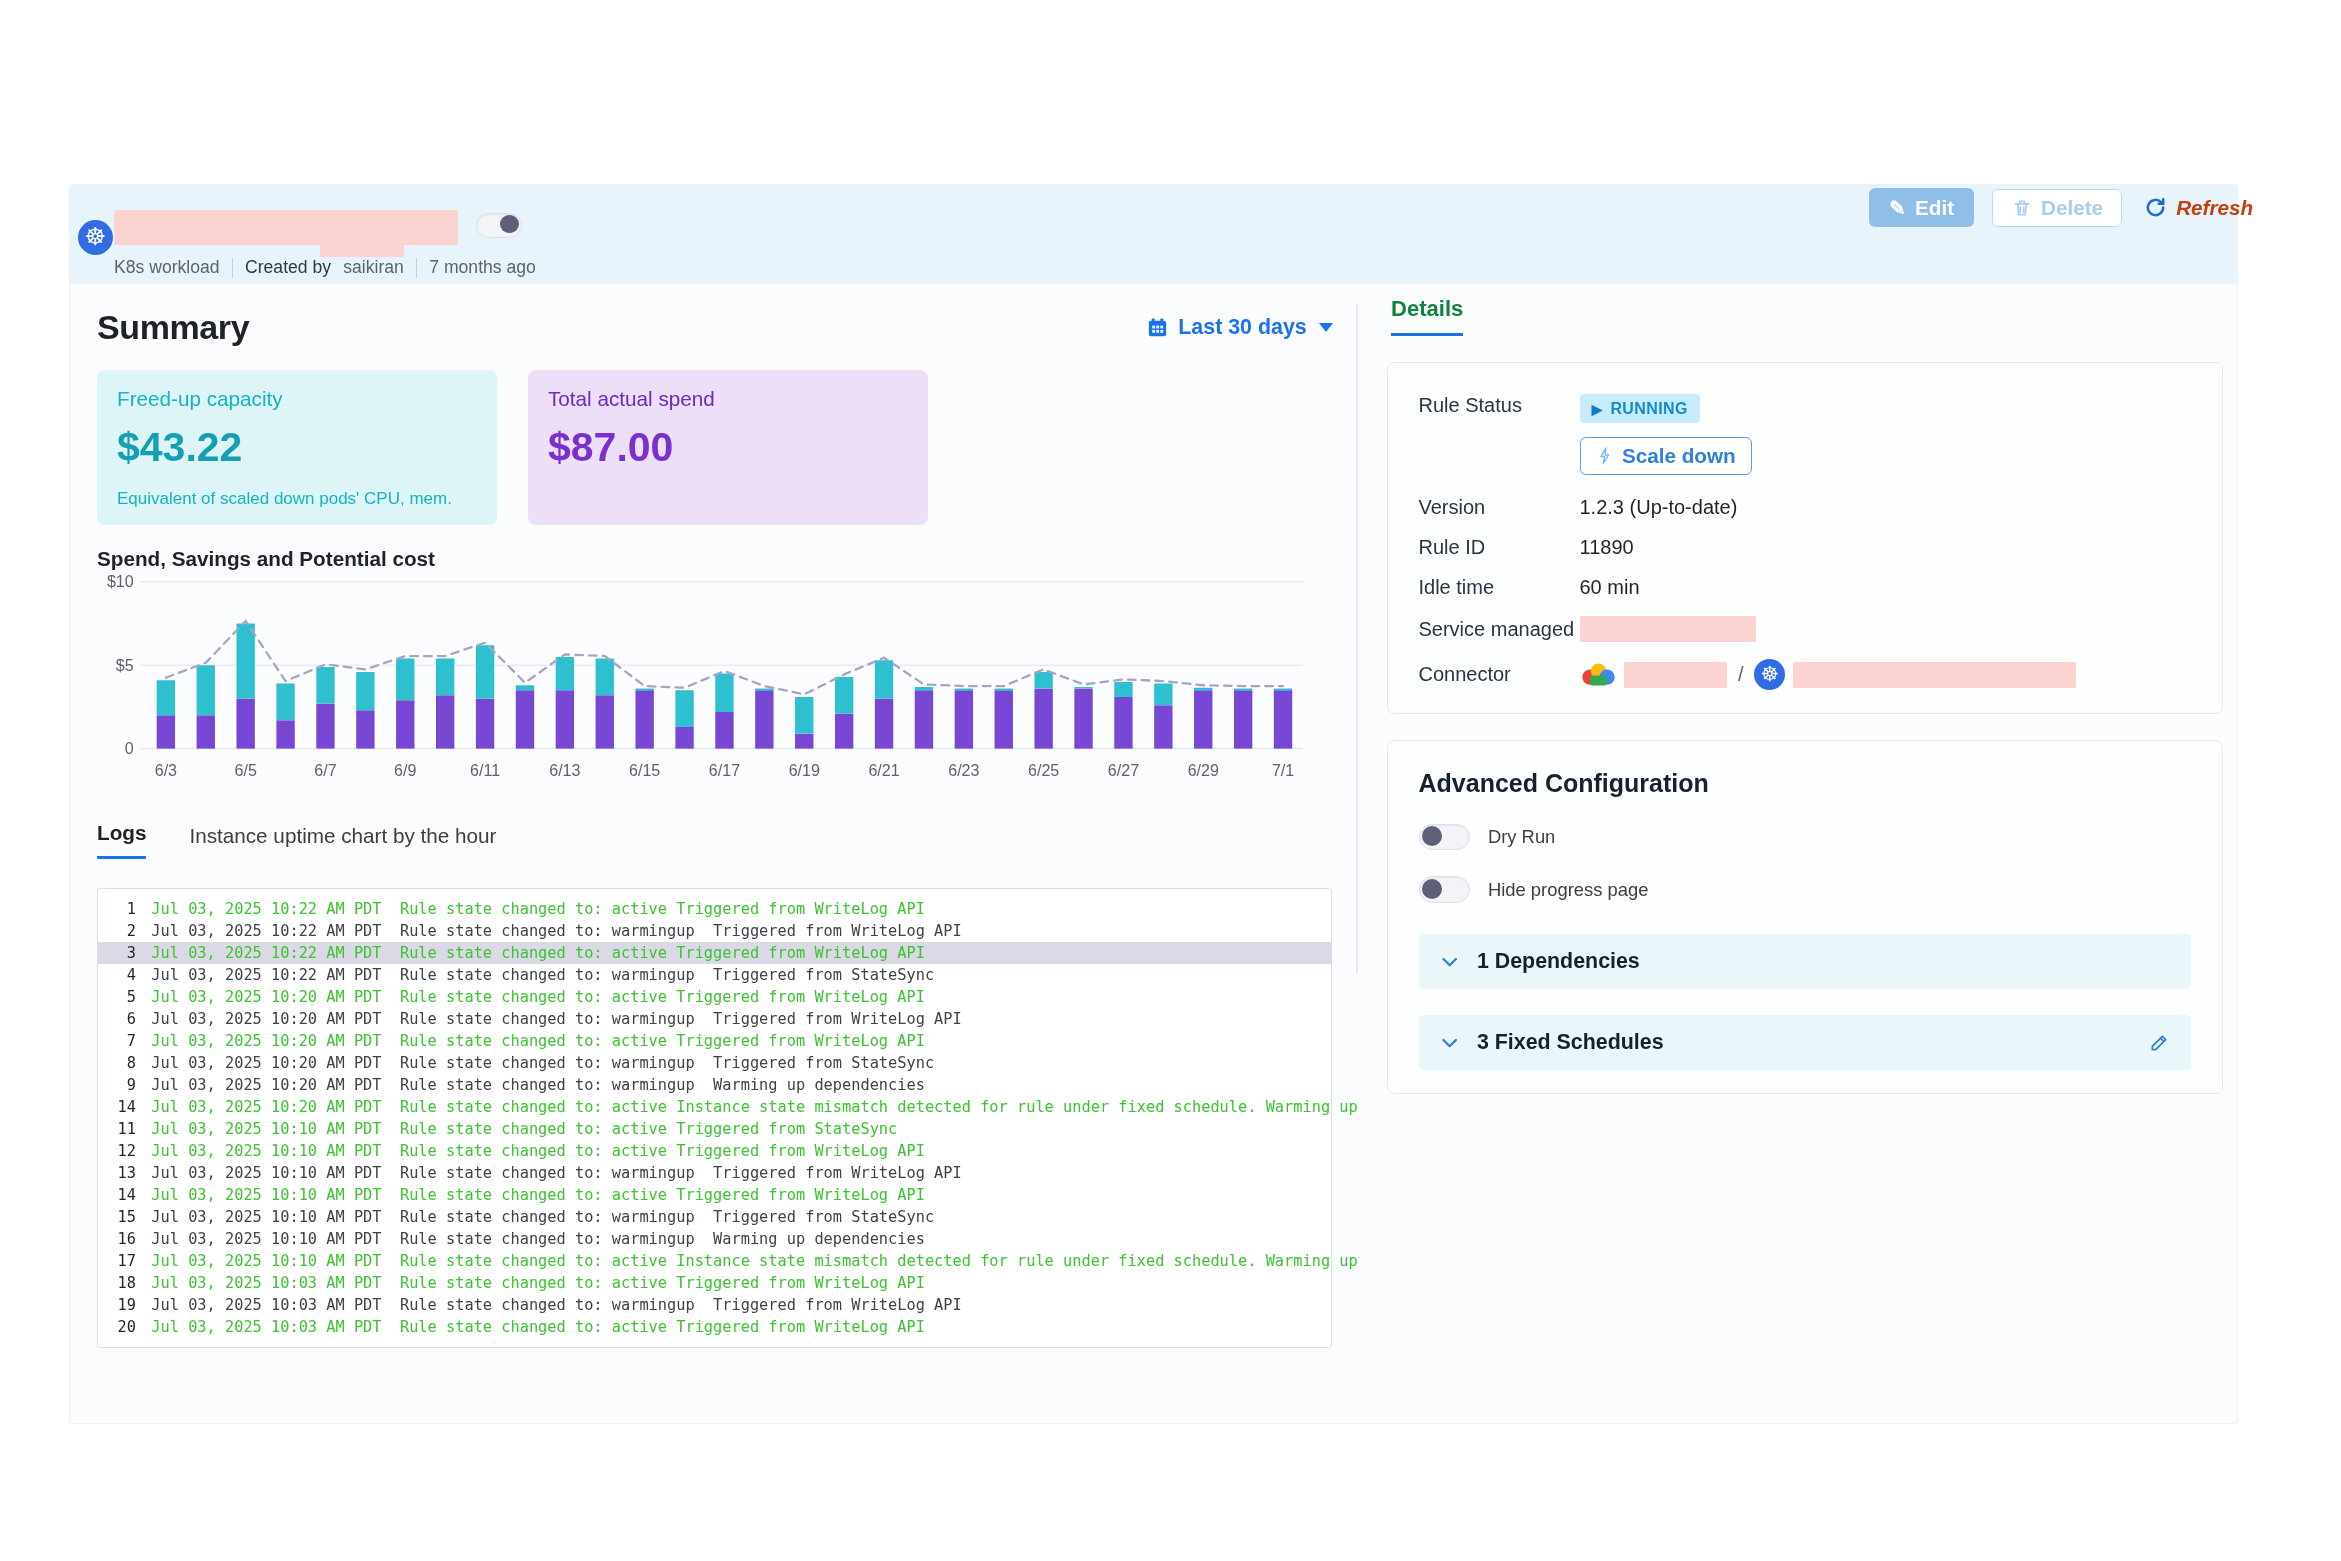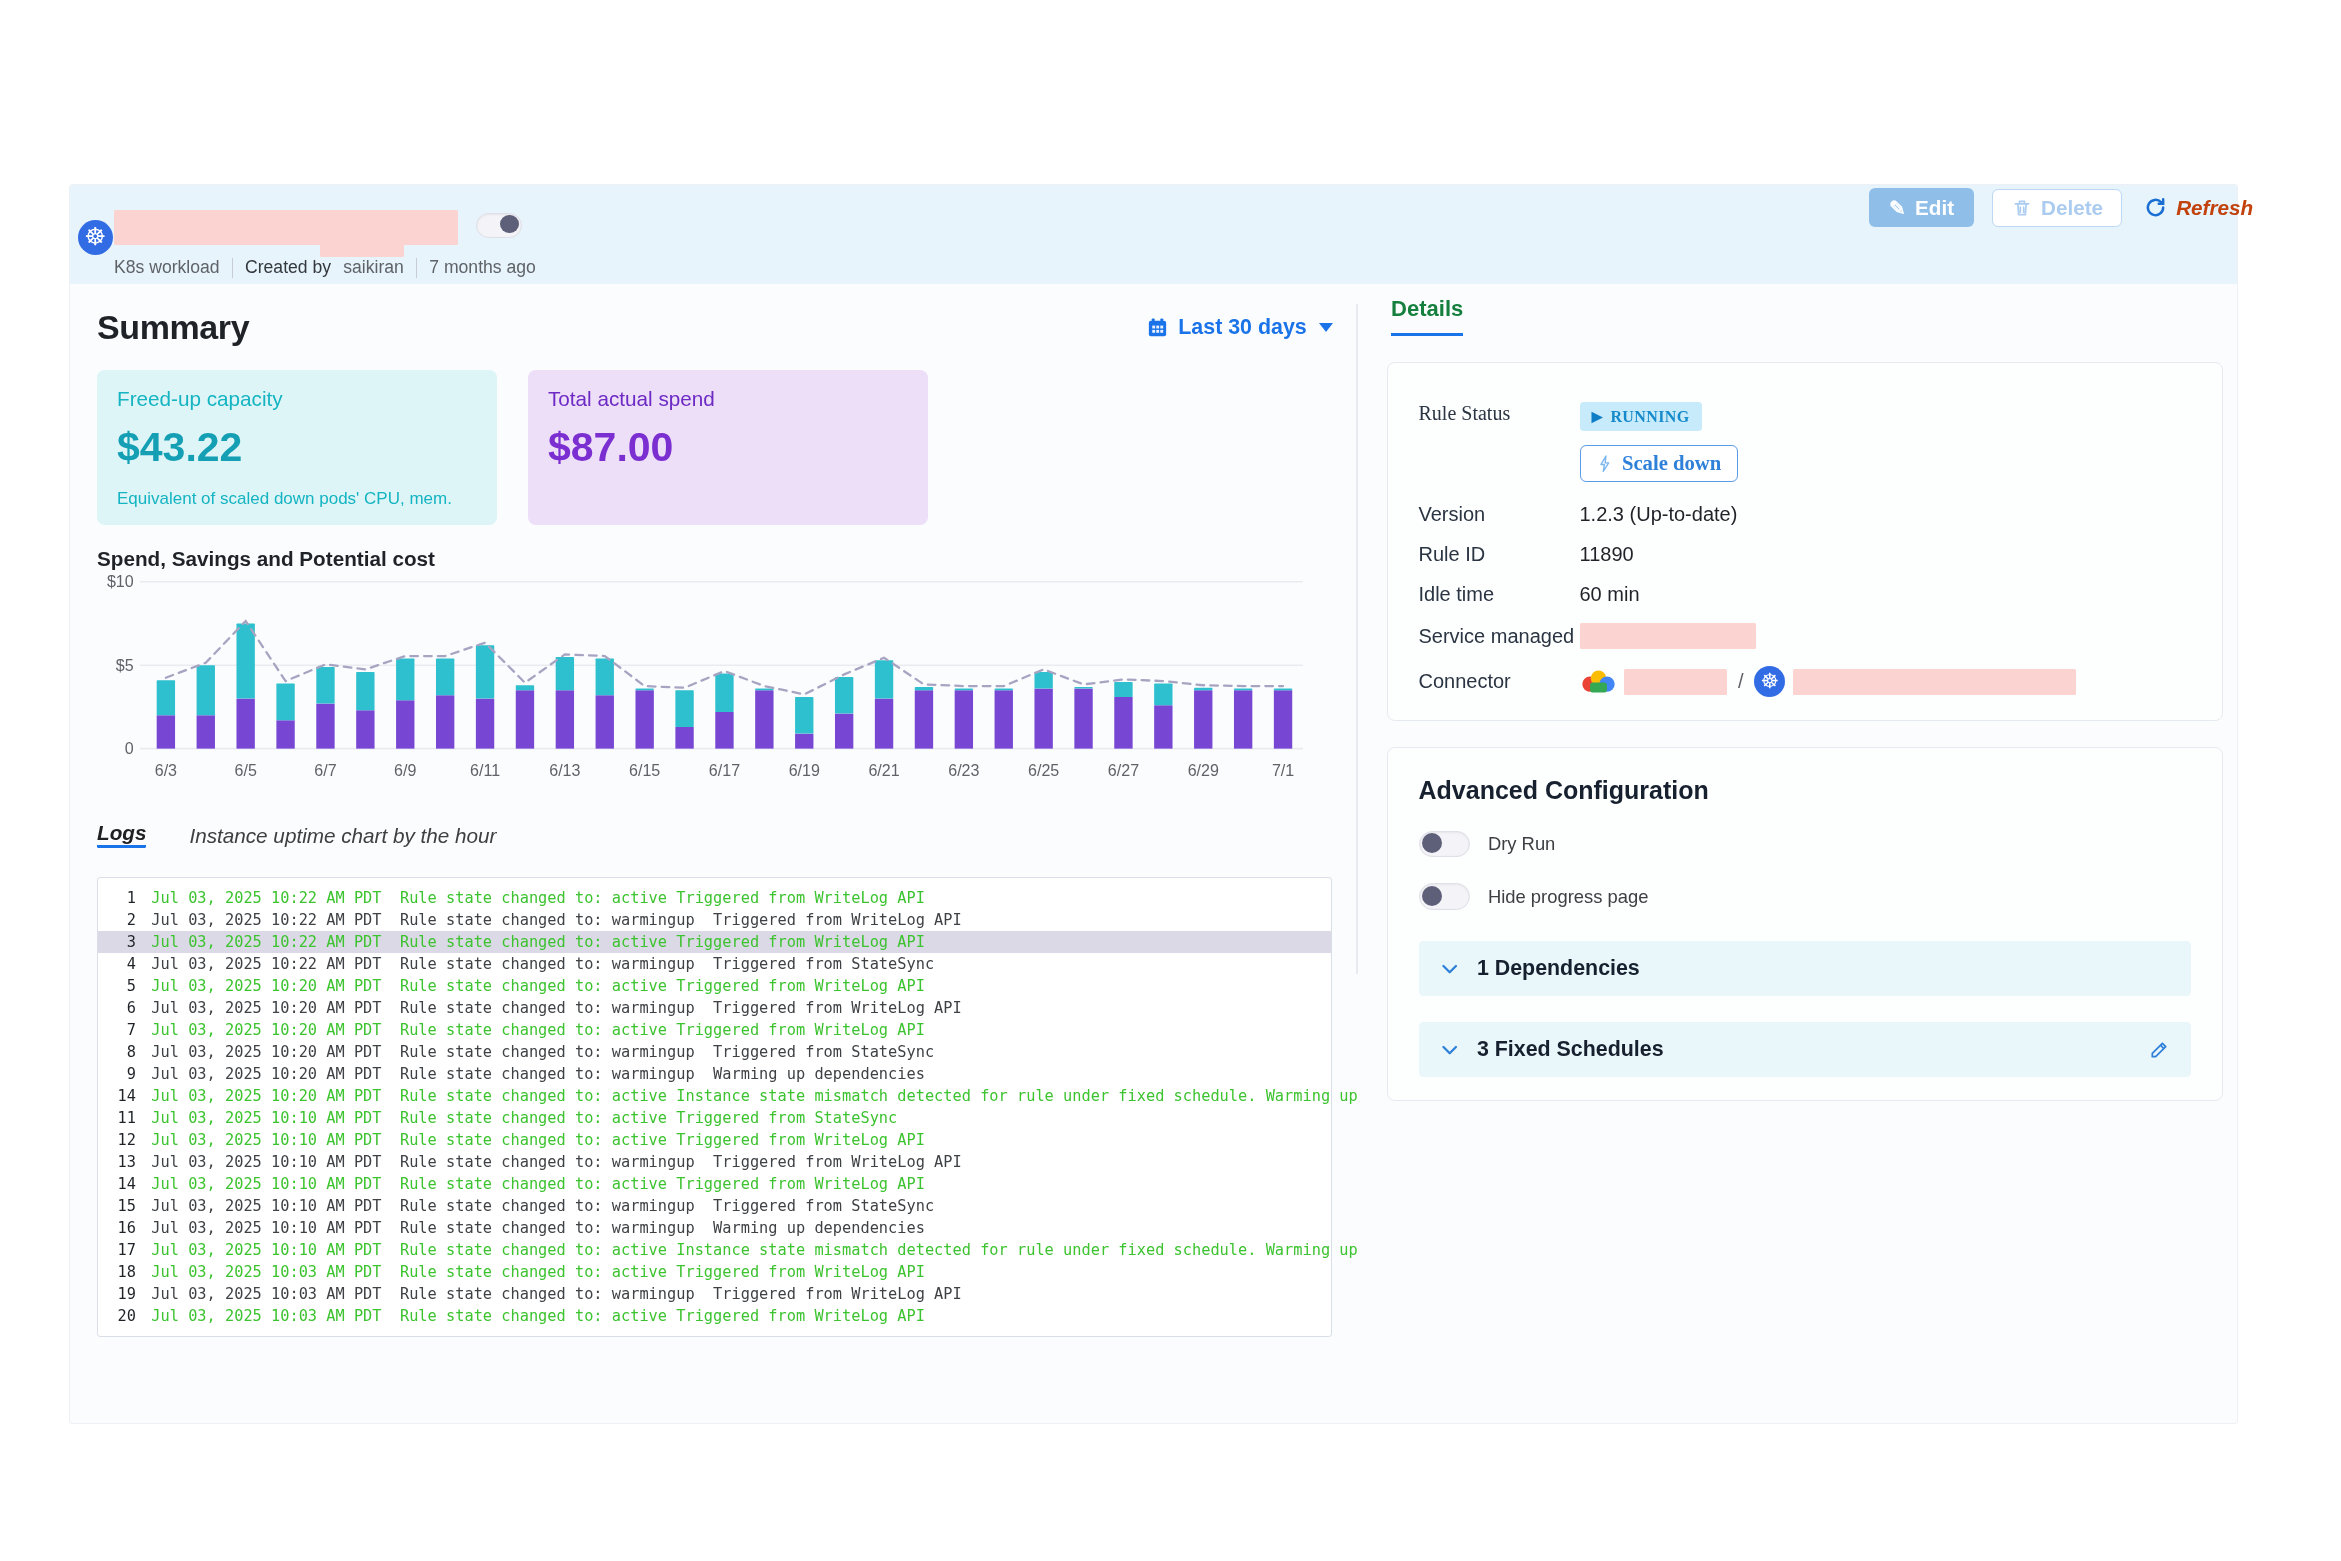--- a/index.html
+++ b/index.html
@@ -55,38 +55,38 @@
   .card.teal .c-label,.card.teal .c-cap{color:#14b4c2;}
   .card.teal .c-value{color:#149fb4;}
   .card.purple .c-label{color:#6d2ac4;}
   .card.purple .c-value{color:#7b2fd1;}
   .c-value{font-size:41px;font-weight:bold;margin-top:12.2px;}
   .c-cap{font-size:17px;margin-top:18.4px;}
   .chart-title{margin:21.4px 0 0 0;font-size:20.7px;font-weight:bold;}
 
   
   .tabs{display:flex;gap:43px;margin-top:31px;align-items:flex-end;}
-  .tab{font-size:20.7px;color:#3c4043;padding-bottom:0;cursor:pointer;font-style:italic;}
+  .tab{font-size:20.7px;color:#3c4043;padding-bottom:11px;cursor:pointer;}
   .tab.active{font-weight:bold;color:#202124;border-bottom:3.8px solid #1a73e8;border-radius:0 0 1.5px 1.5px;}
   .log-box{width:1235px;margin-top:29px;border:1.5px solid #d9dee8;border-radius:3.1px;background:#fff;
            padding:9.2px 0;box-sizing:border-box;}
   .log-row{display:flex;align-items:center;height:22px;font-family:"DejaVu Sans Mono",monospace;
            font-size:15.3px;color:#3f4245;}
   .log-row .ln{width:38px;text-align:right;margin-right:15.3px;color:#1f2328;flex:none;}
   .log-row .msg{white-space:pre;}
   .log-row.ok .msg{color:#3cc32f;}
   .log-row.hl{background:#dbd9e6;}
 
   
   .dtab{display:inline-block;margin:12.2px 0 0 6.1px;font-size:22px;font-weight:bold;color:#15803d;
         padding-bottom:10.7px;border-bottom:3.8px solid #1a73e8;cursor:pointer;}
   .dcard{width:836px;margin:26px 0 0 1.5px;background:#fdfefe;border:0.8px solid #e5eaf0;
          border-radius:7.7px;box-sizing:border-box;padding:27.6px 31px 23px 31px;}
   .drow{display:flex;align-items:center;margin-top:17px;}
-  .drow.first{margin-top:12px;font-family:Liberation Serif, serif;}
+  .drow.first{margin-top:4px;}
   .drow.top{align-items:flex-start;}
   .dlabel{width:161px;flex:none;font-size:20px;color:#2a3442;}
   .dval{font-size:20px;color:#1f2328;}
   .dstack{display:flex;flex-direction:column;gap:13.8px;}
   .badge{display:inline-flex;align-items:center;gap:7.7px;background:#c7ebfa;color:#168acb;
          border-radius:3.8px;padding:5.4px 12.2px;font-size:16px;font-weight:bold;letter-spacing:0.4px;width:max-content;}
   .badge .play{color:#0f7cc6;font-size:13.8px;}
   .btn-scale{display:flex;align-items:center;gap:7.7px;background:#fff;border:1.5px solid #5b9ce8;
              border-radius:6.1px;color:#2f80d9;font-family:inherit;font-size:20.7px;font-weight:bold;
              padding:6.1px 15.3px;cursor:pointer;width:max-content;}

